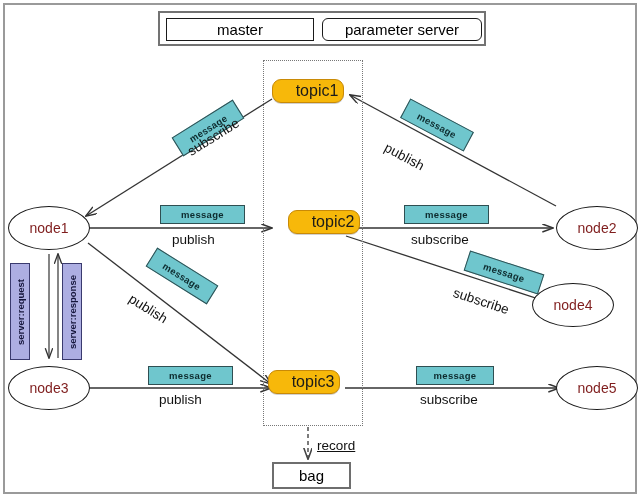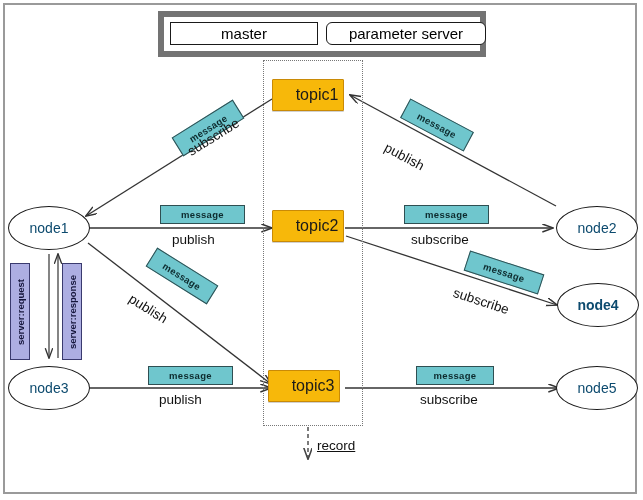--- a/index.html
+++ b/index.html
@@ -2,35 +2,35 @@
 <html><head>
 <meta charset="utf-8">
 <style>
   html,body{margin:0;padding:0;background:#ffffff;}
   body{font-family:"Liberation Sans",sans-serif;}
   #canvas{position:relative;width:643px;height:500px;background:#ffffff;overflow:hidden;}
   #frame{position:absolute;left:3px;top:3px;width:634px;height:491px;border:2px solid #9a9a9a;box-sizing:border-box;background:#fff;}
   svg.layer{position:absolute;left:0;top:0;width:643px;height:500px;pointer-events:none;}
 
   
-  .hdr-outer{position:absolute;left:158px;top:11px;width:328px;height:46px;border:6px solid #737373;background:#fff;box-sizing:border-box;}
+  .hdr-outer{position:absolute;left:158px;top:11px;width:328px;height:35px;border:2px solid #737373;background:#fff;box-sizing:border-box;}
   .hdr-cell{position:absolute;top:5px;height:23px;border:1.5px solid #1a1a1a;background:#fff;box-sizing:border-box;
             display:flex;align-items:center;justify-content:center;font-size:15px;color:#000;}
   .hdr-master{left:6px;width:148px;}
   .hdr-param{left:162px;width:160px;border-radius:6px;}
 
   
-  .topic{position:absolute;width:72px;height:32px;border-radius:1px;background:#f7b80a;border:1.5px solid #c98a06;
+  .topic{position:absolute;width:72px;height:24px;border-radius:9px;background:#f7b80a;border:1.5px solid #c98a06;
          display:flex;align-items:center;justify-content:center;font-size:16px;color:#1a1a1a;box-sizing:border-box;
          box-shadow:0 1px 0 rgba(0,0,0,0.18);padding-left:18px;}
   .topic .inner{pointer-events:none;}
 
   
   .enode{position:absolute;width:82px;height:44px;border-radius:50%;border:1.5px solid #1a1a1a;background:#fff;
-         display:flex;align-items:center;justify-content:center;font-size:14px;color:#0c4a6e;box-sizing:border-box;}
+         display:flex;align-items:center;justify-content:center;font-size:14px;color:#7f1d1d;box-sizing:border-box;}
 
   
   .msg{position:absolute;background:#6fc6cd;border:1.5px solid #2f4f52;box-sizing:border-box;
        display:flex;align-items:center;justify-content:center;
        font-size:9.5px;font-weight:bold;color:#0d2b2e;letter-spacing:.3px;}
 
   
   .cap{position:absolute;font-size:13.5px;color:#111;white-space:nowrap;}
 
   
@@ -91,37 +91,37 @@
       <span>master</span>
     </div>
     <div class="hdr-cell hdr-param">
       <span>parameter server</span>
     </div>
   </div>
 
   <div class="topic" style="left:272px;top:79px;">
     <span class="inner">topic1</span>
   </div>
-  <div class="topic" style="left:272px;top:210px;">
+  <div class="topic" style="left:288px;top:210px;">
     <span class="inner">topic2</span>
   </div>
   <div class="topic" style="left:268px;top:370px;">
     <span class="inner">topic3</span>
   </div>
 
   <div class="enode" style="left:8px;top:206px;">
     <span>node1</span>
   </div>
   <div class="enode" style="left:556px;top:206px;">
     <span>node2</span>
   </div>
   <div class="enode" style="left:8px;top:366px;">
     <span>node3</span>
   </div>
-  <div class="enode" style="left:557px;top:283px;font-weight:bold;">
+  <div class="enode" style="left:532px;top:283px;">
     <span>node4</span>
   </div>
   <div class="enode" style="left:556px;top:366px;">
     <span>node5</span>
   </div>
 
   <div class="msg" style="left:172px;top:117px;width:72px;height:22px;transform:rotate(-32deg);">
     <span>message</span>
   </div>
   <div class="cap" style="left:185px;top:146px;transform:rotate(-32deg);transform-origin:left top;">subscribe</div>
@@ -167,13 +167,16 @@
     <div class="rot-wrap">
         <span>server:request</span>
       </div>
   </div>
   <div class="svcbar" style="left:62px;top:263px;height:97px;">
     <div class="rot-wrap">
         <span>server:response</span>
       </div>
   </div>
 
+  <div class="bag">
+    <span>bag</span>
+  </div>
 </div>
 
 </body></html>

